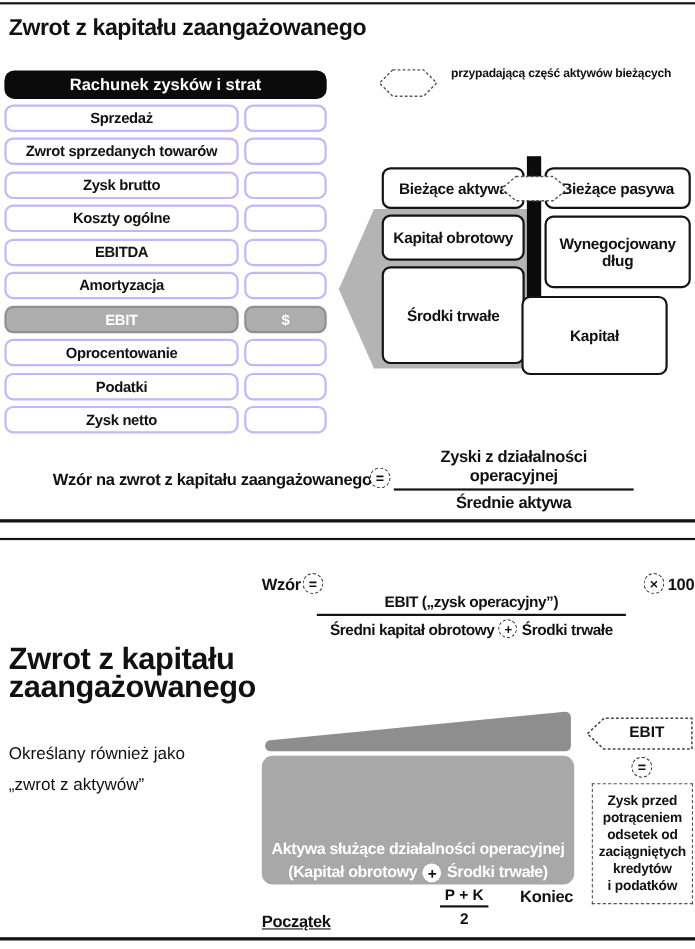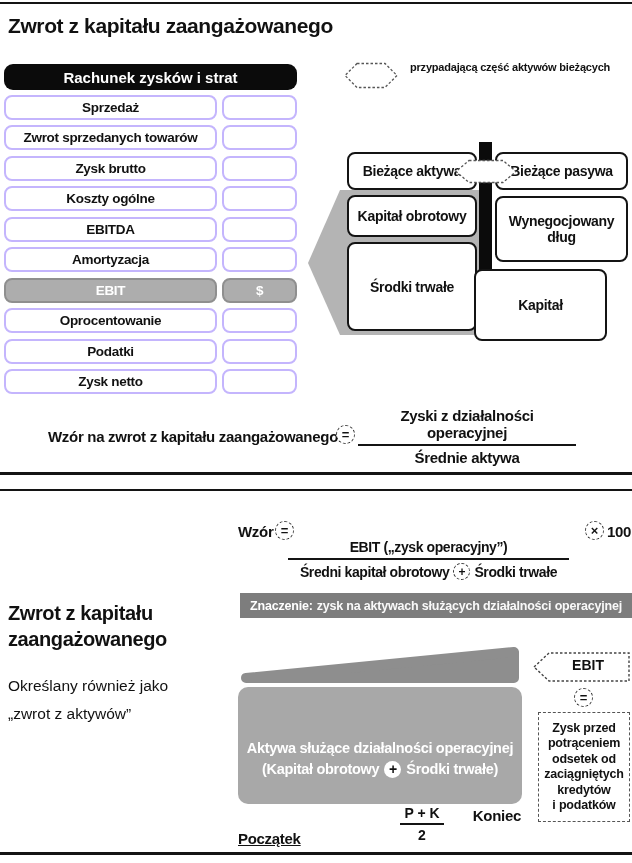--- a/index.html
+++ b/index.html
@@ -57,28 +57,28 @@
   
   .meaning-bar {
     left:240px; top:593px; width:392px; height:25px; background:#7d7d7d; color:#fff;
     display:flex; align-items:center; justify-content:center; gap:4px;
     font-size:12.5px; letter-spacing:-0.2px;
   }
   .meaning-bar .pfx { font-weight:bold; }
   .meaning-bar .txt { font-weight:bold; opacity:0.96; }
 
   
-  .bl-heading { left:8px; top:600px; font-size:20px; font-weight:bold; line-height:26px; letter-spacing:-0.4px; }
+  .bl-heading { left:8px; top:586px; font-size:28px; font-weight:bold; line-height:26px; letter-spacing:-0.4px; }
   .bl-sub { left:8px; top:672px; font-size:15.5px; line-height:28px; }
 
   
   .asset-box {
     left:238px; top:687px; width:284px; height:117px; background:#a8a8a8; border-radius:10px;
     color:#fff; font-weight:bold; font-size:14.5px; letter-spacing:-0.3px; line-height:21px;
-    display:flex; flex-direction:column; align-items:center; justify-content:center; text-align:center; padding-top:26px;
+    display:flex; flex-direction:column; align-items:center; justify-content:flex-end; text-align:center; padding-top:26px;
   }
   .asset-box .row2 { display:flex; align-items:center; gap:5px; }
   .plus-solid {
     display:inline-flex; align-items:center; justify-content:center;
     width:17px; height:17px; border-radius:50%; background:#fff; color:#111;
     font-weight:bold; font-size:14px; line-height:1;
   }
   .axis-label { position:absolute; font-weight:bold; font-size:15px; letter-spacing:-0.3px; }
   .avg-frac { left:360px; top:805px; width:44px; text-align:center; font-weight:bold; font-size:14px;margin-left:40px; }
   .avg-frac .n { border-bottom:2px solid #141414; padding-bottom:2px; }
@@ -189,24 +189,20 @@
       </div>
     <div class="frac-bot">
       <span>Średni kapitał obrotowy</span>
       <span class="op-circle" style="width:17px; height:17px; font-size:12px;">+</span>
       <span>Środki trwałe</span>
     </div>
   </div>
   <div class="abs op-circle" style="left:585px; top:521px;">×</div>
   <div class="abs f-label" style="left:607px; top:523px; font-size:15px;">100</div>
 
-  <div class="abs meaning-bar">
-    <span class="pfx">Znaczenie:</span>
-    <span class="txt">zysk na aktywach służących działalności operacyjnej</span>
-  </div>
 
   <div class="abs bl-heading">
     <div>Zwrot z kapitału</div>
     <div>zaangażowanego</div>
   </div>
   <div class="abs bl-sub">
     <div>Określany również jako</div>
     <div>„zwrot z aktywów”</div>
   </div>
 

